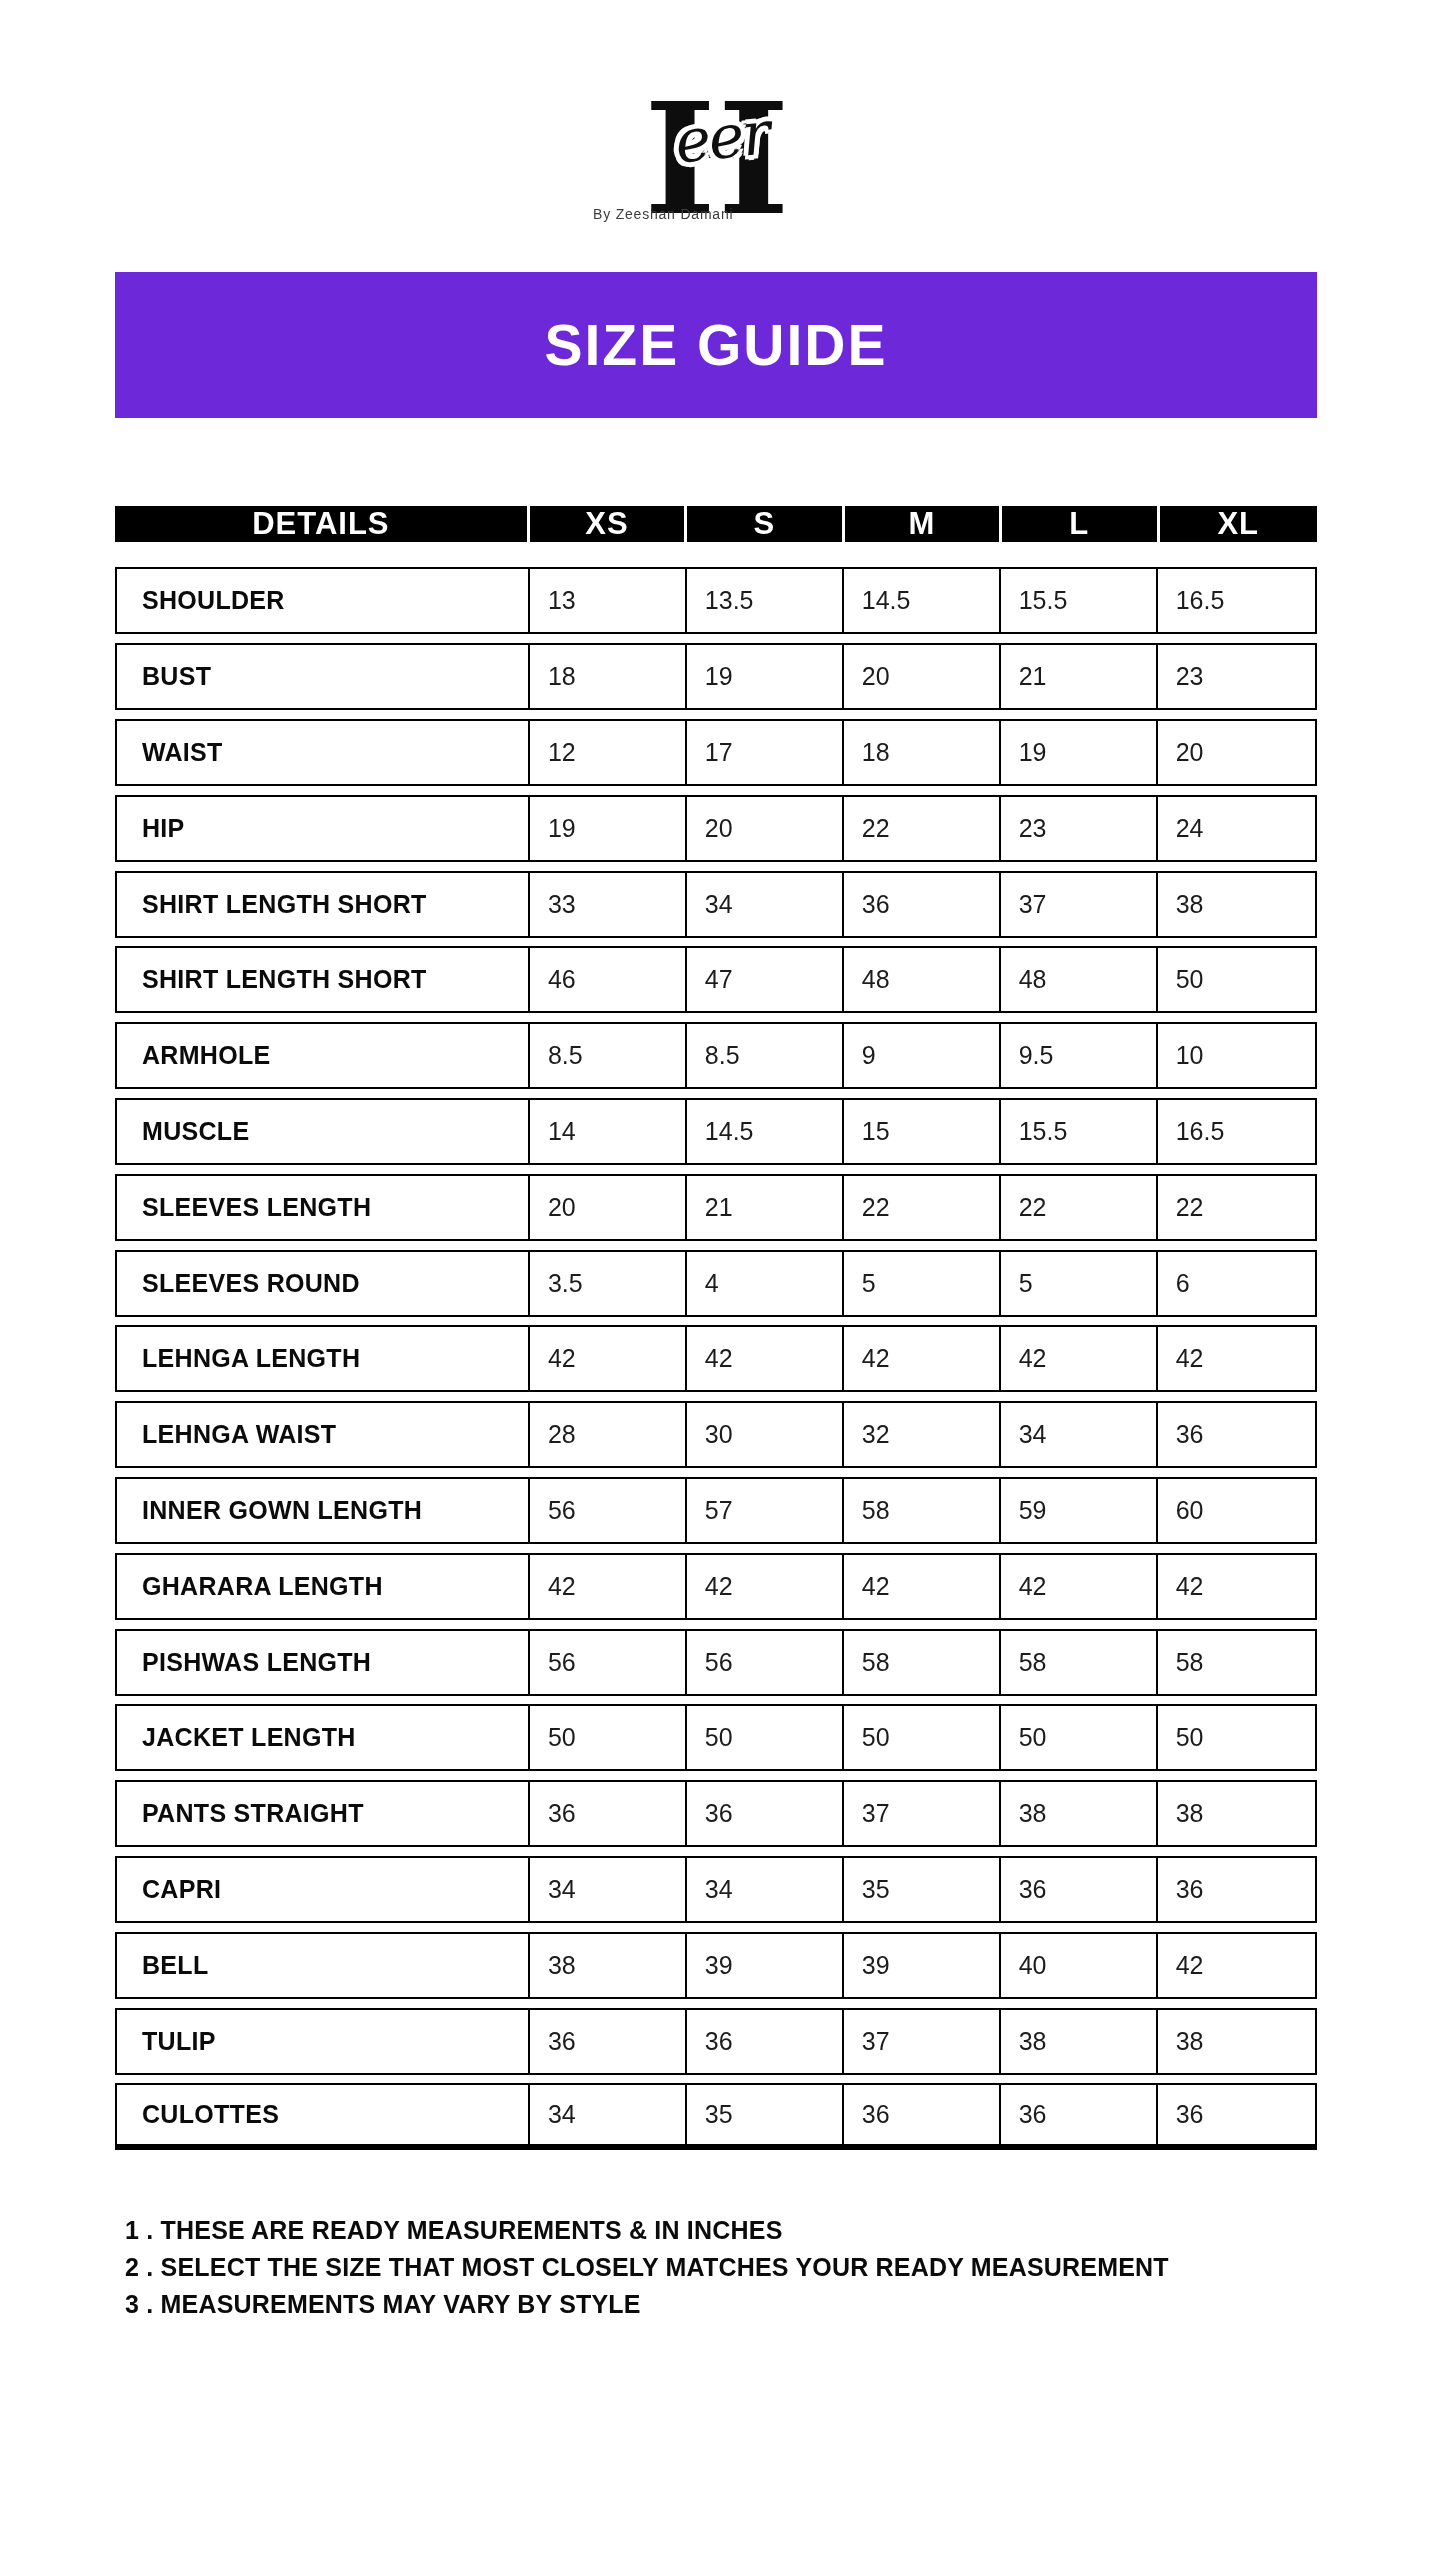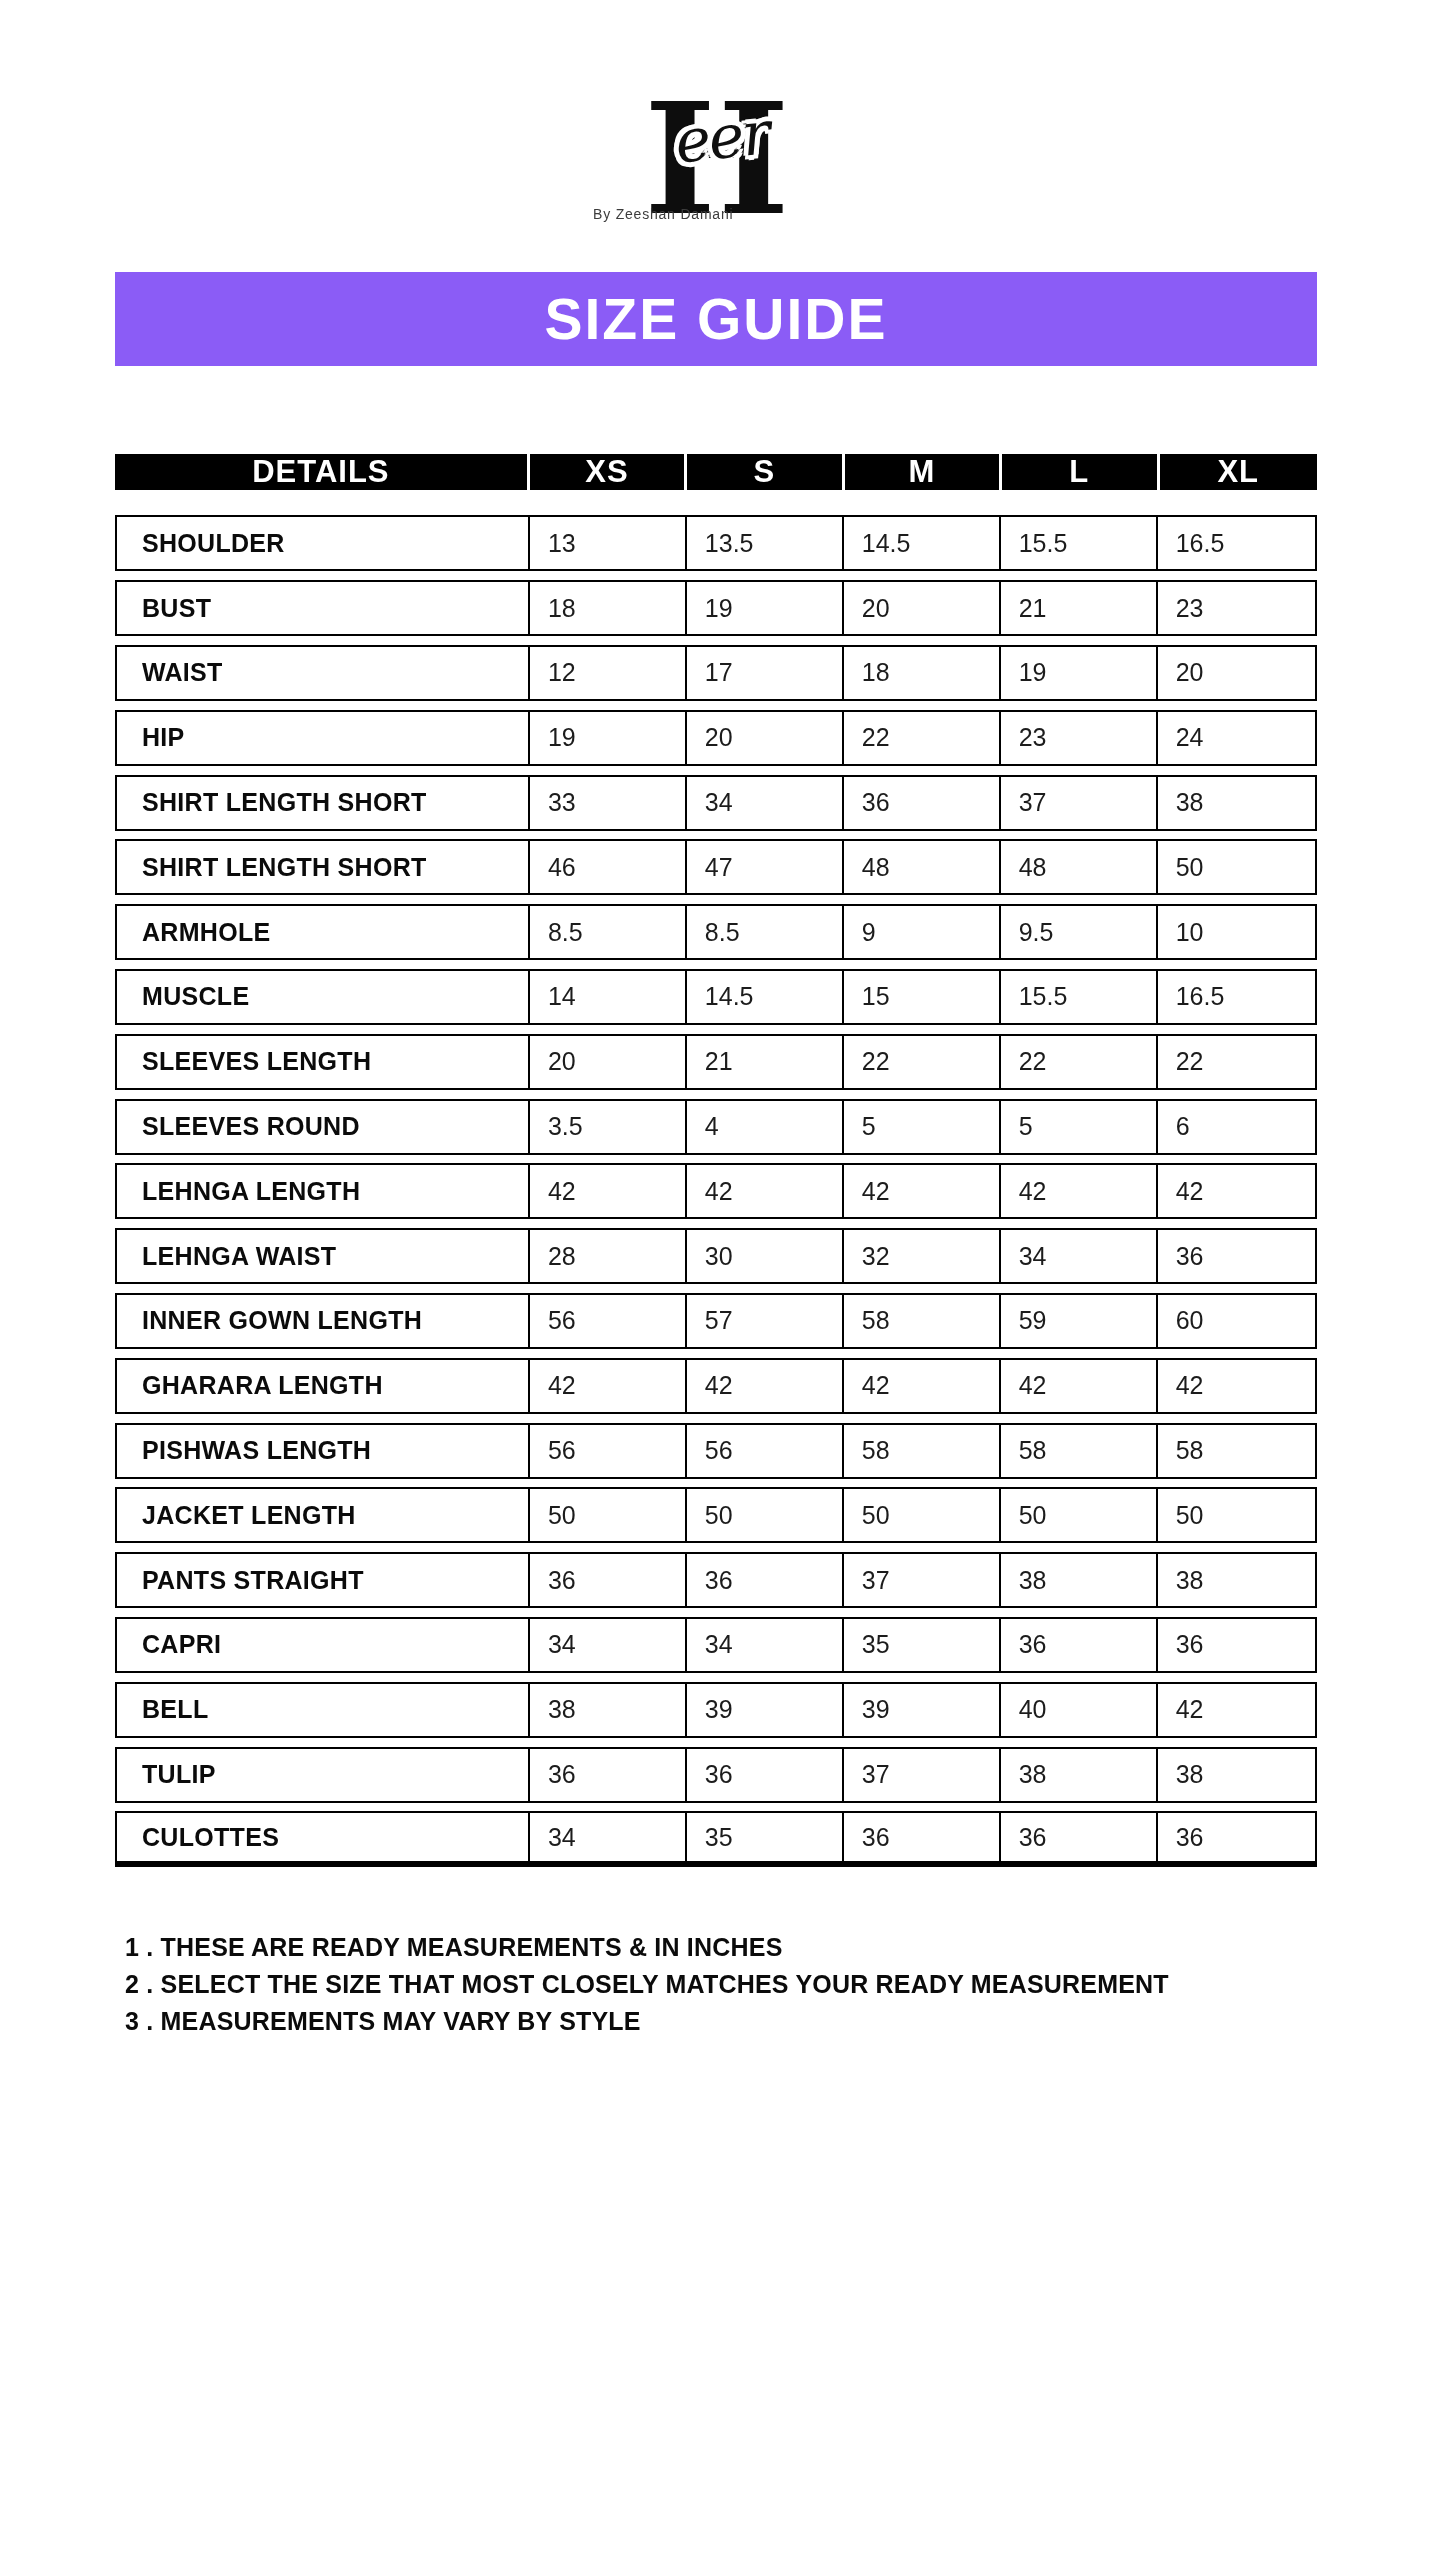--- a/index.html
+++ b/index.html
@@ -29,21 +29,21 @@
       -4.9px 0 0 #fff, 4.9px 0 0 #fff, 0 -4.9px 0 #fff, 0 4.9px 0 #fff,
       -3.9px -3.9px 0 #fff, 3.9px -3.9px 0 #fff, -3.9px 3.9px 0 #fff, 3.9px 3.9px 0 #fff;
   }
   .logo-tagline {
     position:absolute; left:593px; top:206px; width:254px;
     text-align:left; font-size:14px; color:#3c3c3c; letter-spacing:0.8px;
   }
 
   
   .banner {
-    margin:0 115px; height:94px; background:#8b5cf6;
+    margin:0 115px; height:146px; background:#6d28d9;
     display:flex; align-items:center; justify-content:center;
   }
   .banner h1 {
     margin:0; color:#fff; font-size:57px; font-weight:700; letter-spacing:2px;
   }
 
   
   .head-row { margin:24.4px 115px 0; height:100px; display:flex;align-items:flex-end; }
   .head-cell {
     background:#000; color:#fff; box-sizing:border-box;
@@ -51,21 +51,21 @@
     font-weight:700; font-size:31px; letter-spacing:1px;
     border-right:3.9px solid #fff;
   }
   .head-cell:last-child { border-right:none; }
   .w-label { width:34.5%; }
   .w-size  { width:13.1%; }
 
   
   .rows { margin:25px 115px 0; }
   .row {
-    height:56px; box-sizing:border-box;
+    height:67px; box-sizing:border-box;
     border:2.9px solid #000; margin-bottom:8.8px;
     display:flex; background:#fff;
   }
   .row:last-child { margin-bottom:0; border-bottom-width:6.8px; }
   .cell {
     box-sizing:border-box; display:flex; align-items:center;
     border-right:2.9px solid #000; font-size:25px; overflow:hidden;
   }
   .cell:last-child { border-right:none;border-radius:19px; }
   .cell.label { font-weight:700; padding-left:25px; letter-spacing:0.3px; color:#0b0b0b; }

